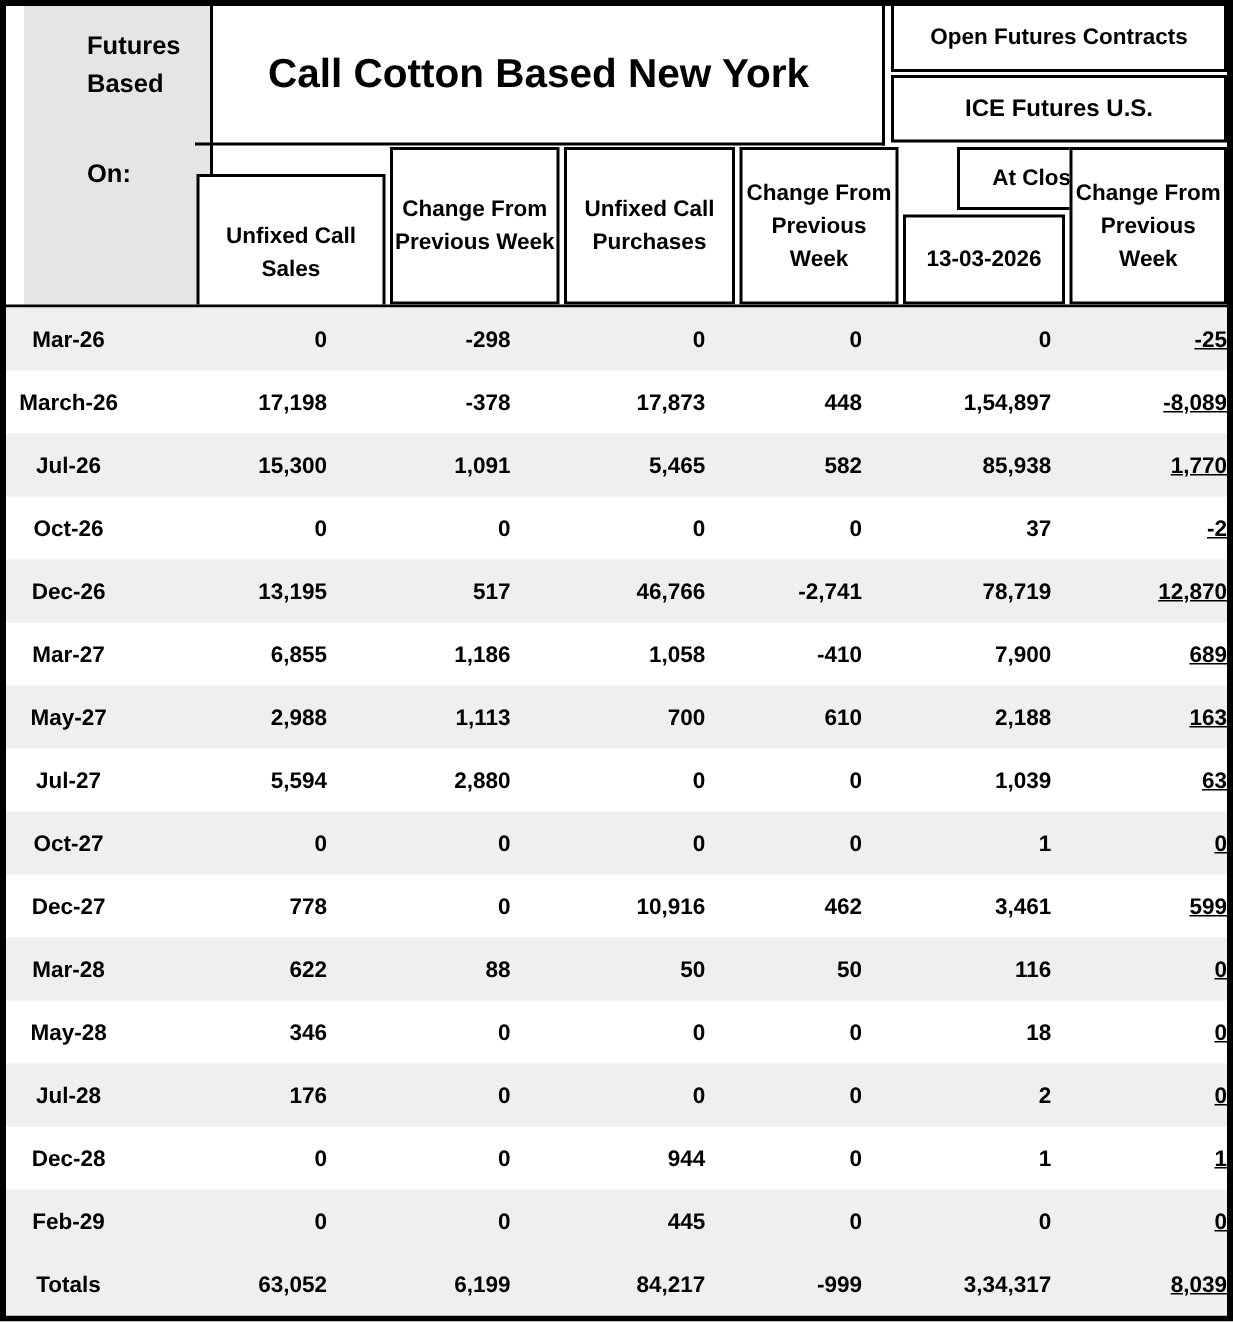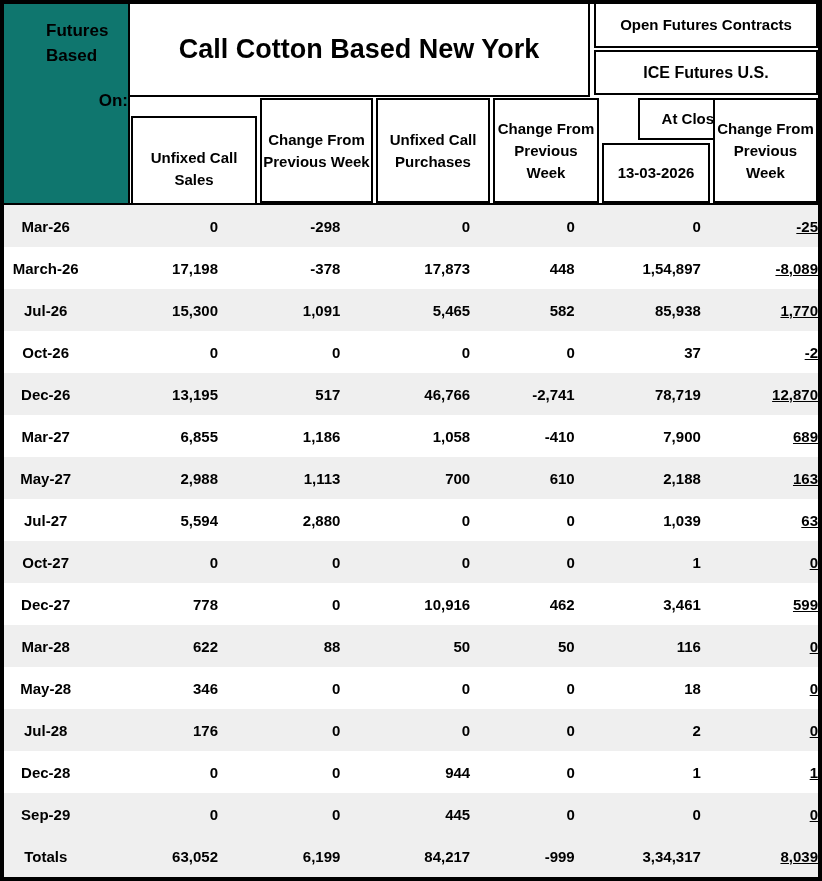--- a/index.html
+++ b/index.html
@@ -23,29 +23,29 @@
     background: #fff;
     display: flex;
     align-items: center;
     justify-content: center;
     text-align: center;
     font-size: 15px;
     line-height: 22px;
   }
   .futures-cell {
     position: absolute;
-    left: 0; top: 0;
+    left: 12px; top: 0;
     width: 126px; height: 257px;
     border-right: 2px solid #000;
-    background: #0f766e;
+    background: #e5e5e5;
     font-size: 17px;
     line-height: 25px;
     padding: 14px 0 0 42px;
   }
-  .futures-on { margin-top: 20px; text-align: right; }
+  .futures-on { margin-top: 35px; }
   .title-box {
     position: absolute;
     left: 126px; top: 0;
     width: 460px; height: 93px;
     border: 2px solid #000;
     border-top: none; border-left: none;
     display: flex; align-items: center; justify-content: center;
     font-size: 27px;
   }
   .open-box   { left: 590px; top: 0;    width: 224px; height: 44px; border-top: none; font-size: 15px; }
@@ -233,21 +233,21 @@
       <div class="row">
         <div class="cell month">Dec-28</div>
         <div class="cell num c1">0</div>
         <div class="cell num c2">0</div>
         <div class="cell num c3">944</div>
         <div class="cell num c4">0</div>
         <div class="cell num c5">1</div>
         <div class="cell num c6">1</div>
       </div>
       <div class="row shaded">
-        <div class="cell month">Sep-29</div>
+        <div class="cell month">Feb-29</div>
         <div class="cell num c1">0</div>
         <div class="cell num c2">0</div>
         <div class="cell num c3">445</div>
         <div class="cell num c4">0</div>
         <div class="cell num c5">0</div>
         <div class="cell num c6">0</div>
       </div>
       <div class="row shaded">
         <div class="cell month">Totals</div>
         <div class="cell num c1">63,052</div>

